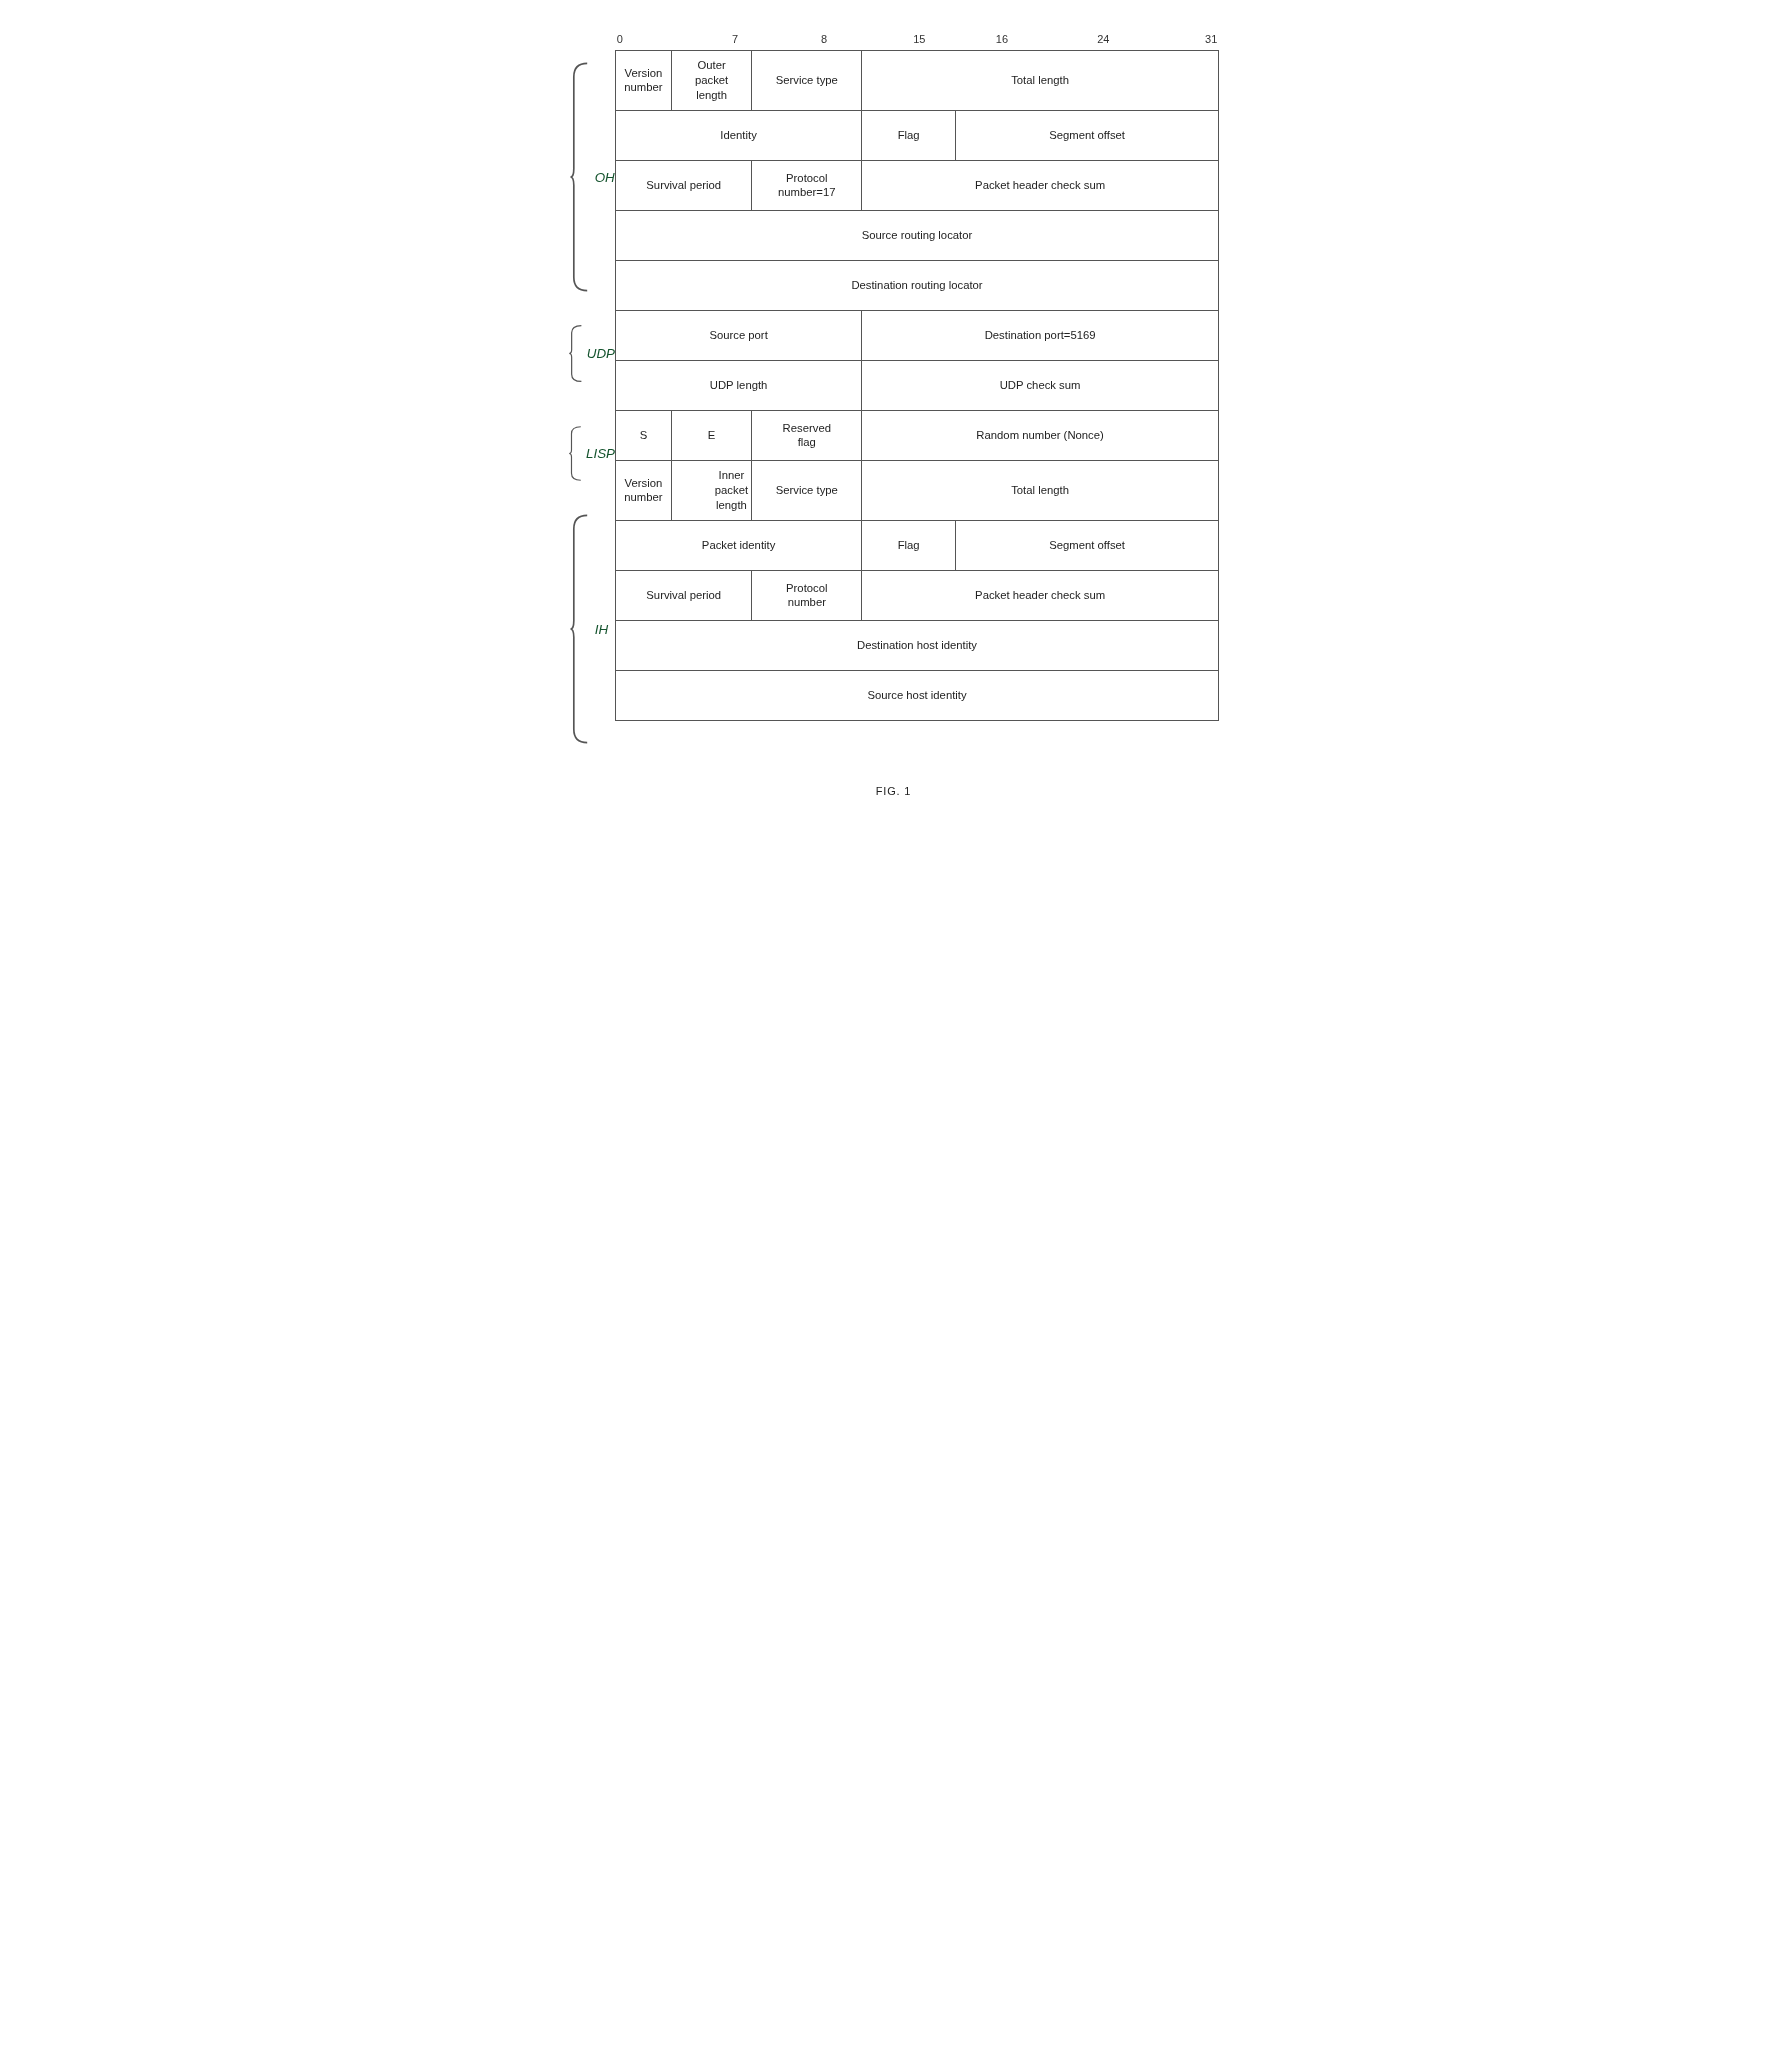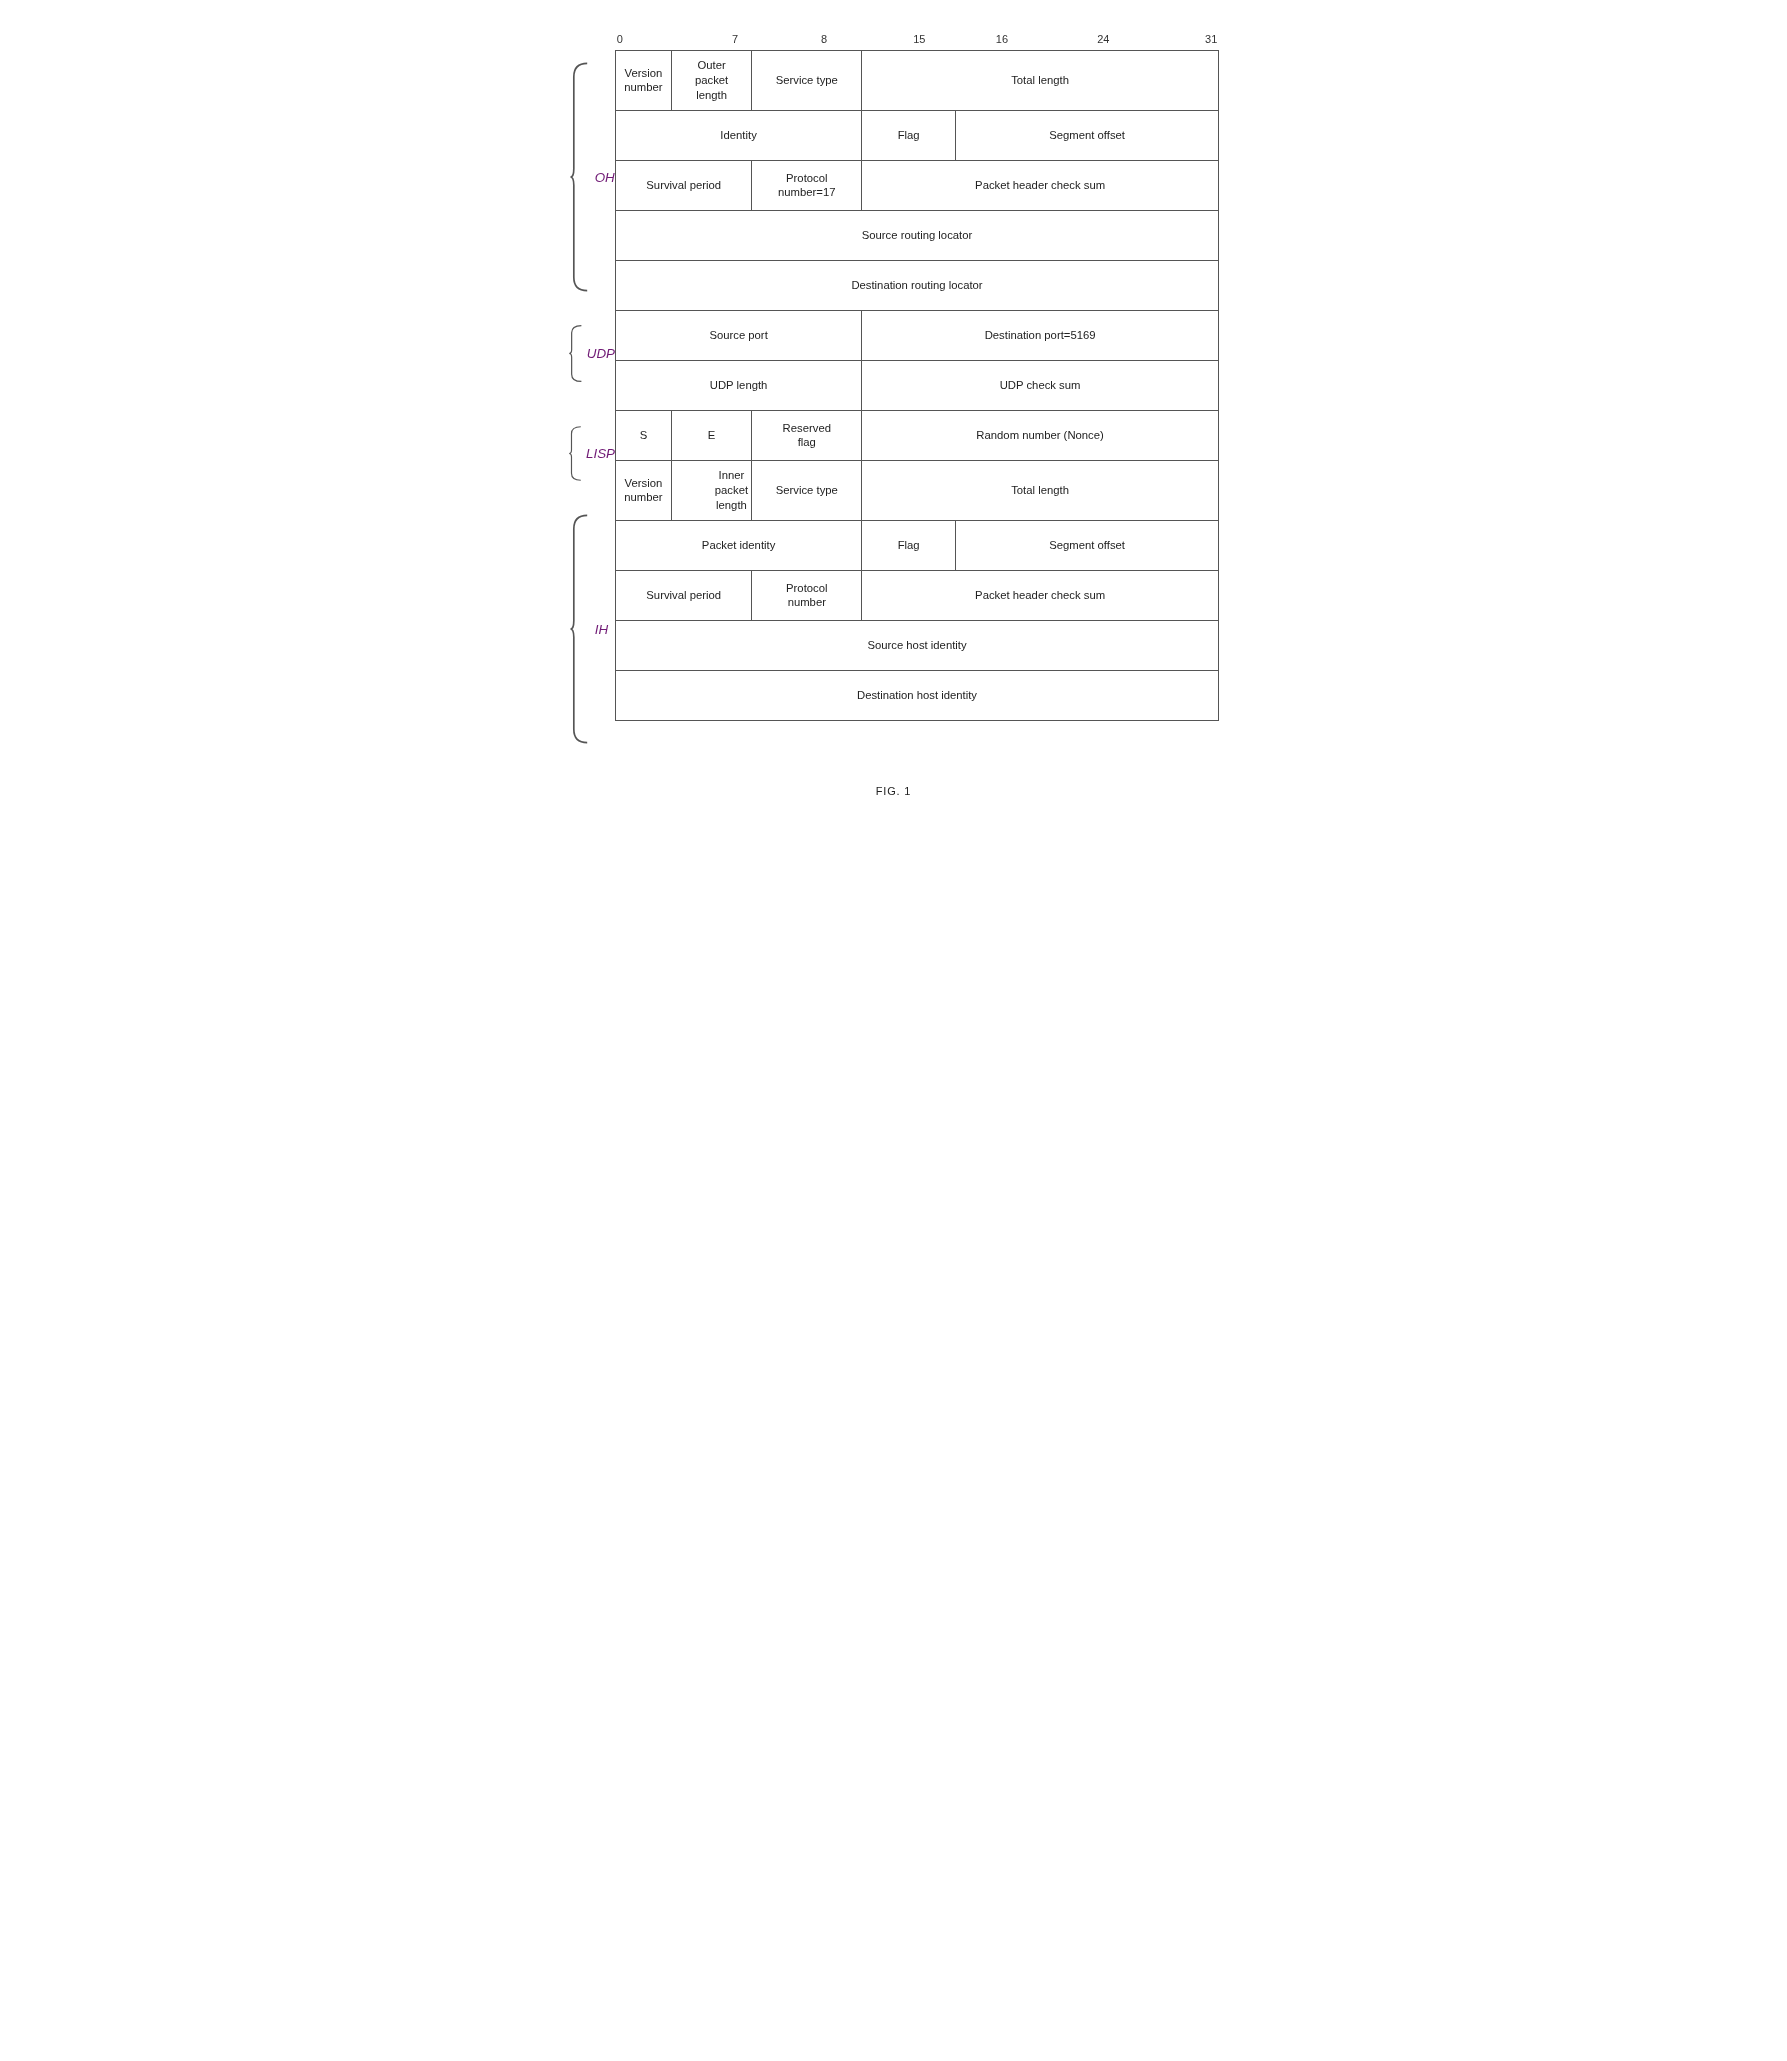--- a/index.html
+++ b/index.html
@@ -95,21 +95,21 @@
       position: relative;
     }
 
     .brace-svg {
       width: 25px;
     }
 
     .label-str {
       font-size: 13.4px;
       font-style: italic;
-      color: #701a75;
+      color: #14532d;
       margin-left: 1.7px;
       text-align: center;
     }
 
   </style>
 </head>
 <body>
 
 <div class="page-container">
   <div style="display:flex; flex-direction:row; align-items:flex-start;">
@@ -220,25 +220,25 @@
           <td colspan="3">Segment offset</td>
         </tr>
 
         <tr class="row-height-normal">
           <td colspan="2">Survival period</td>
           <td colspan="2">Protocol<br>number</td>
           <td colspan="4">Packet header check sum</td>
         </tr>
 
         <tr class="row-height-normal">
+          <td colspan="8">Destination host identity</td>
+        </tr>
+
+        <tr class="row-height-normal">
           <td colspan="8">Source host identity</td>
-        </tr>
-
-        <tr class="row-height-normal">
-          <td colspan="8">Destination host identity</td>
         </tr>
 
       </tbody>
         </table>
     </div>
   </div>
 
   <div class="figure-caption">FIG. 1</div>
 </div>
 

